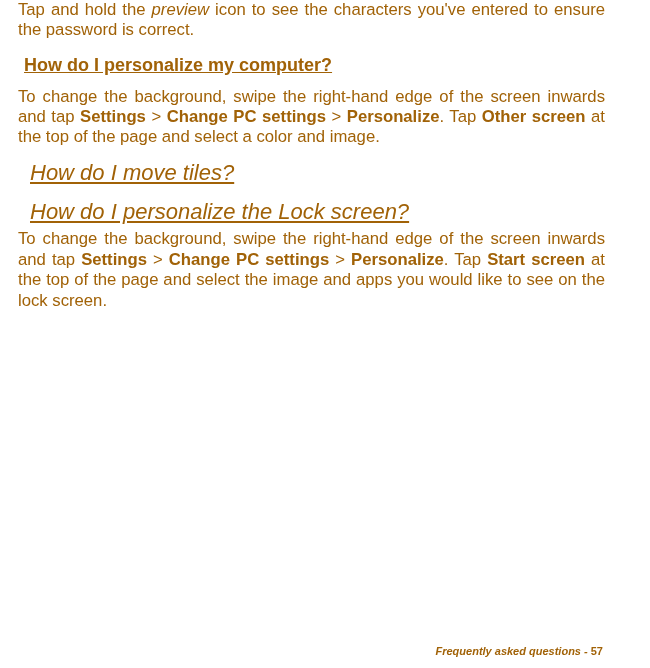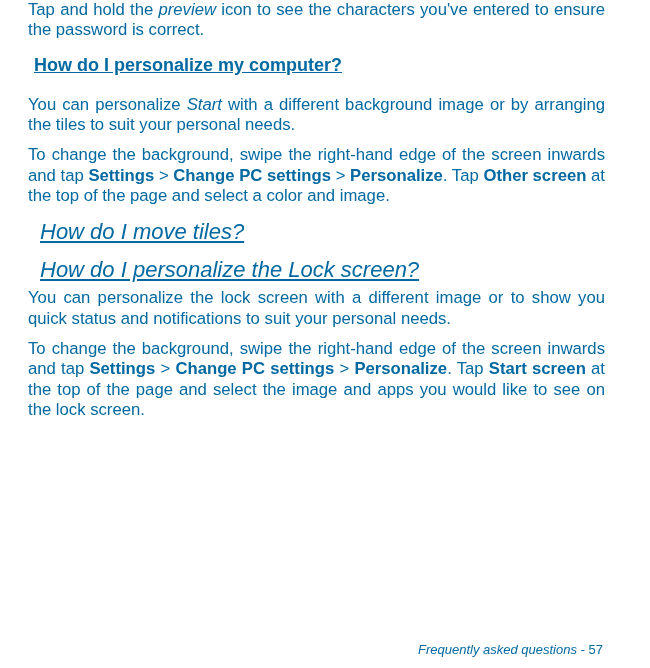--- a/index.html
+++ b/index.html
@@ -4,80 +4,77 @@
 <style>
   html, body {
     margin: 0;
     padding: 0;
     background: #fff;
   }
   .page {
     width: 623px;
     height: 668px;
     box-sizing: border-box;
-    padding: 0 18px 0 28px;
+    padding: 0 18px 0 18px;
     font-family: Arial, Helvetica, sans-serif;
     font-size: 16.7px;
     line-height: 1.22;
-    color: #0369a1;
+    color: #a16207;
     position: relative;
   }
   p {
     margin: 0 0 10px 0;
     text-align: justify;
   }
   .h1 {
     font-weight: bold;
     text-decoration: underline;
     font-size: 18px;
-    margin: 14px 0 18px 6px;
+    margin: 14px 0 10px 6px;
   }
   .h2 {
     font-style: italic;
     text-decoration: underline;
     font-size: 22px;
     margin: 12px 0 4px 12px;
   }
   .footer {
     position: absolute;
     bottom: 10px;
     right: 20px;
     font-style: italic;
-    font-size: 13px;
+    font-size: 11px;
+    font-weight: bold;
   }
   .footer .num {
     font-style: normal;
   }
   em { font-style: italic; }
   b { font-weight: bold; }
 </style>
 </head>
 <body>
 
 <div class="page">
 
   <p>
     <span>Tap and hold the </span><em>preview</em><span> icon to see the characters you've entered to ensure the password is correct.</span>
   </p>
 
   <div class="h1">How do I personalize my computer?</div>
 
-  <p>
-    <span>You can personalize </span><em>Start</em><span> with a different background image or by arranging the tiles to suit your personal needs.</span>
-  </p>
 
   <p>
     <span>To change the background, swipe the right-hand edge of the screen inwards and tap </span><b>Settings</b><span> &gt; </span><b>Change PC settings</b><span> &gt; </span><b>Personalize</b><span>. Tap </span><b>Other screen</b><span> at the top of the page and select a color and image.</span>
   </p>
 
   <div class="h2">How do I move tiles?</div>
 
 
   <div class="h2">How do I personalize the Lock screen?</div>
-  <p>You can personalize the lock screen with a different image or to show you quick status and notifications to suit your personal needs.</p>
   <p>
     <span>To change the background, swipe the right-hand edge of the screen inwards and tap </span><b>Settings</b><span> &gt; </span><b>Change PC settings</b><span> &gt; </span><b>Personalize</b><span>. Tap </span><b>Start screen</b><span> at the top of the page and select the image and apps you would like to see on the lock screen.</span>
   </p>
 
   <div class="footer">
     <span>Frequently asked questions -  </span><span class="num">57</span>
   </div>
 
 </div>
 

